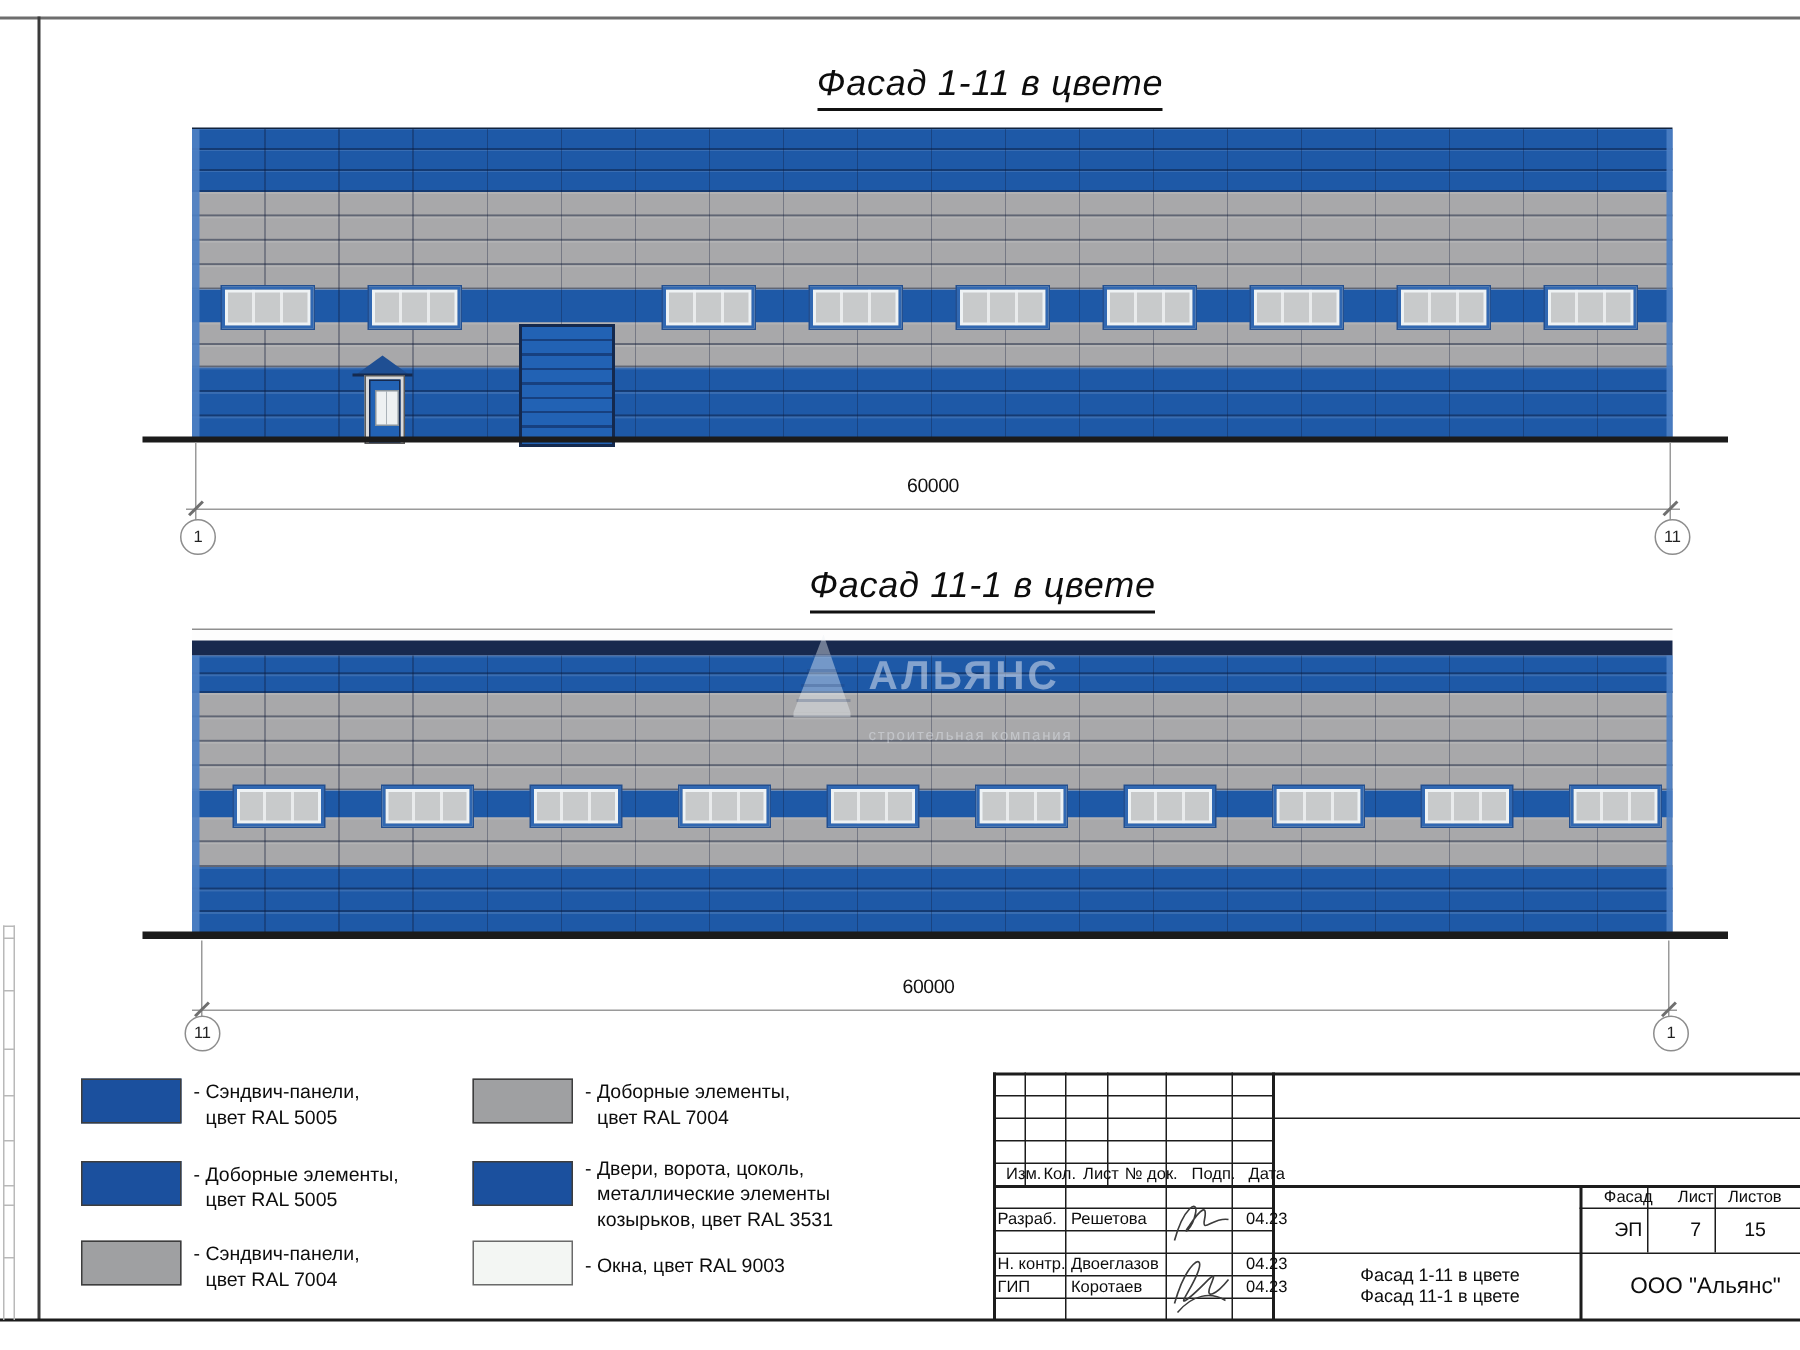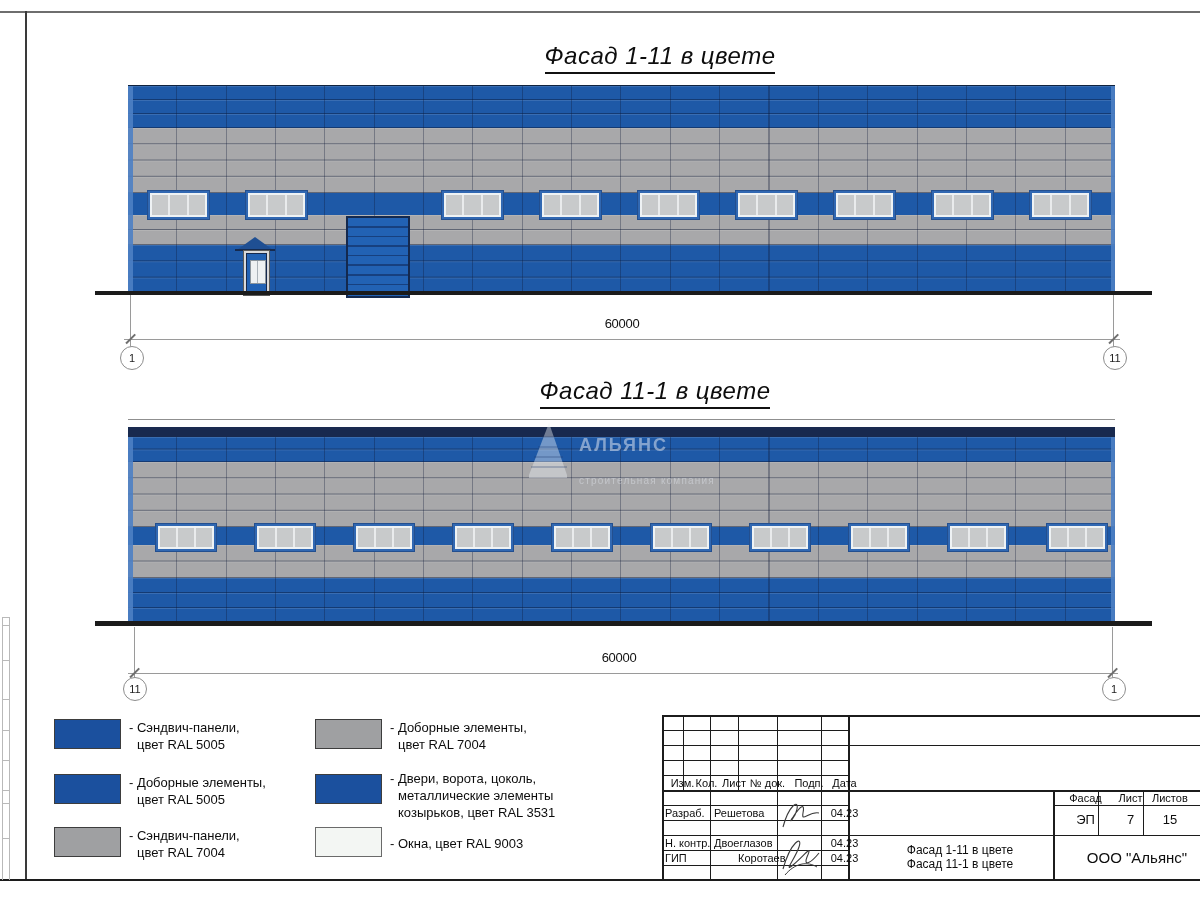--- a/index.html
+++ b/index.html
@@ -37,21 +37,21 @@
   .canopy-edge{position:absolute;height:2px;background:#152a4f;}
   
   .ext{position:absolute;width:1px;background:#9a9a9a;}
   .dim{position:absolute;height:1px;background:#9a9a9a;}
   .tick{position:absolute;width:13px;height:1.6px;background:#6f6f6f;transform:rotate(-45deg);}
   .dim-label{position:absolute;font-size:13px;letter-spacing:-0.3px;color:#111;transform:translateX(-50%);}
   .axis-circle{position:absolute;width:22px;height:22px;border:1px solid #8d8d8d;border-radius:50%;background:#fff;
                font-size:11px;display:flex;align-items:center;justify-content:center;color:#222;}
   
   .wm{position:absolute;pointer-events:none;}
-  .wm-name{font-size:18px;font-weight:bold;letter-spacing:2px;color:rgba(233,238,245,0.5);}
+  .wm-name{font-size:27px;font-weight:bold;letter-spacing:2px;color:rgba(233,238,245,0.5);}
   .wm-sub{font-size:10px;letter-spacing:1.2px;color:rgba(233,238,245,0.42);margin-top:19px;}
   
   .sw{position:absolute;width:65px;height:28px;border:1.5px solid #3d3d3d;}
   .sw-blue{background:#1b509e;}
   .sw-gray{background:#9fa0a2;}
   .sw-white{background:#f3f6f3;border-color:#6a6a6a;}
   .leg-text{position:absolute;font-size:13px;line-height:17px;white-space:pre-line;color:#0d0d0d;text-indent:-8px;padding-left:8px;}
   
   .tb-line-h{position:absolute;background:#1c1c1c;height:1px;}
   .tb-line-v{position:absolute;background:#1c1c1c;width:1px;}
@@ -265,21 +265,21 @@
 
     <div class="tb-text" style="left:665px;top:807px;">Разраб.</div>
     <div class="tb-text" style="left:714px;top:807px;">Решетова</div>
     <div class="tb-text tb-center" style="left:834.5px;top:807px;">04.23</div>
 
     <div class="tb-text" style="left:665px;top:837px;">Н. контр.</div>
     <div class="tb-text" style="left:714px;top:837px;">Двоеглазов</div>
     <div class="tb-text tb-center" style="left:834.5px;top:837px;">04.23</div>
 
     <div class="tb-text" style="left:665px;top:852px;">ГИП</div>
-    <div class="tb-text" style="left:714px;top:852px;margin-left:24px;">Коротаев</div>
+    <div class="tb-text" style="left:714px;top:852px;">Коротаев</div>
     <div class="tb-text tb-center" style="left:834.5px;top:852px;">04.23</div>
 
     <svg class="abs" style="left:779px;top:795px;" width="42" height="38" viewBox="0 0 42 38">
       <path d="M4,32 C10,10 20,4 18,14 C16,24 8,30 14,22 C22,10 26,8 24,18 C22,28 30,16 40,18" fill="none" stroke="#3b3b3b" stroke-width="1.1"></path>
     </svg>
     <svg class="abs" style="left:777px;top:833px;" width="46" height="45" viewBox="0 0 46 45">
       <path d="M6,36 C14,8 26,2 22,14 C18,26 6,40 16,32 C28,22 36,10 30,24 C26,34 34,30 42,20" fill="none" stroke="#3b3b3b" stroke-width="1.1"></path>
       <path d="M8,42 C18,30 30,28 40,34" fill="none" stroke="#3b3b3b" stroke-width="1"></path>
     </svg>
 

